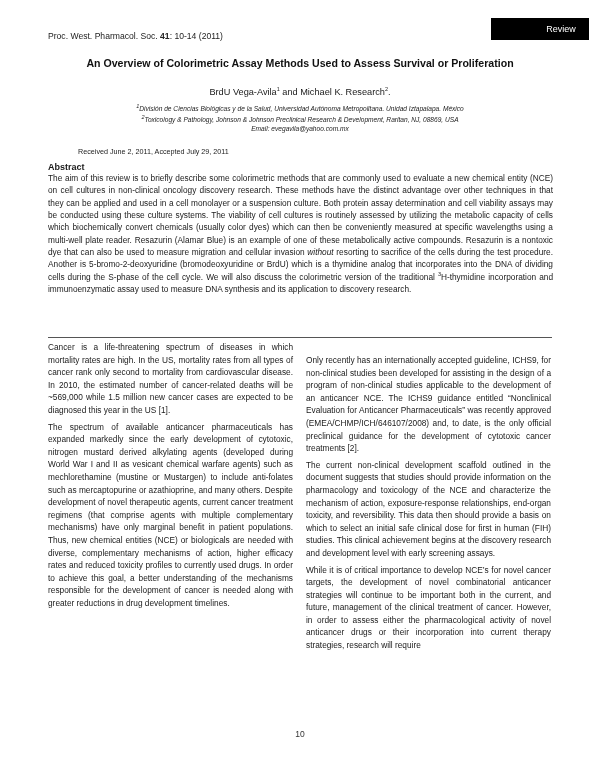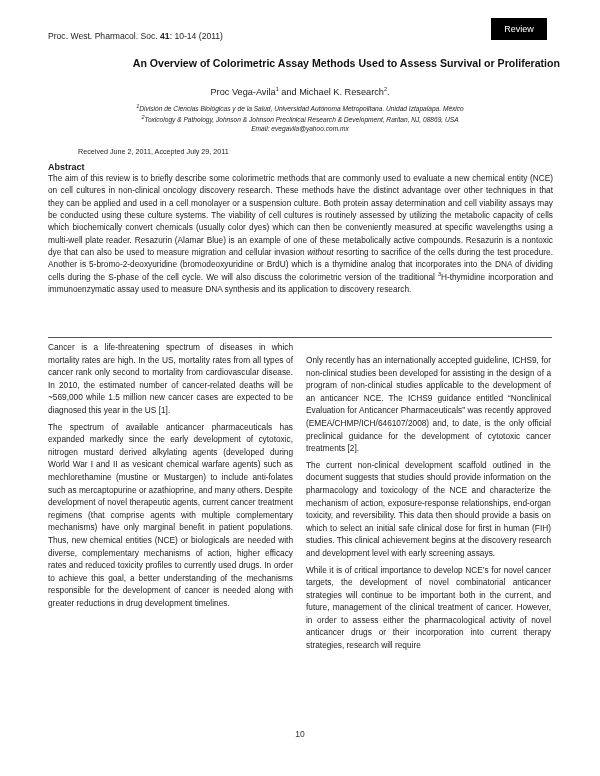--- a/index.html
+++ b/index.html
@@ -2,22 +2,22 @@
 <html><head>
 <meta charset="utf-8">
 <style>
   html, body { margin: 0; padding: 0; background: #ffffff; }
   body { width: 600px; height: 776px; position: relative; overflow: hidden;
          font-family: "Liberation Sans", sans-serif; color: #1a1a1a; }
   .header-cite { position: absolute; left: 48px; top: 31px; font-size: 8.6px; color: #222; }
   .header-cite b { font-weight: bold; }
   .review-badge { position: absolute; left: 491px; top: 18px; width: 56px; height: 22px;
                   background: #000; color: #fff; font-size: 9px; display: flex;
-                  align-items: center; justify-content: center; }
-  .title { position: absolute; left: 40px; width: 520px; top: 55px; text-align: right;
+                  align-items: center; justify-content: center; padding-left: 42px; }
+  .title { position: absolute; left: 40px; width: 520px; top: 55px; text-align: center;
            font-weight: bold; font-size: 10.6px; line-height: 16px; color: #111; }
   .authors { position: absolute; left: 0; width: 600px; top: 86px; text-align: center;
              font-size: 9.2px; }
   .affil { position: absolute; left: 0; width: 600px; text-align: center;
            font-style: italic; font-size: 6.6px; color: #222; }
   .affil sup, .authors sup { font-size: 5.5px; }
   .received { position: absolute; left: 48px; top: 147px; font-size: 7.2px; color: #222; padding-left: 30px; }
   .abstract-head { position: absolute; left: 48px; top: 162px; font-weight: bold; font-size: 9px; }
   .abstract { position: absolute; left: 48px; width: 505px; top: 172px; font-size: 8.3px;
               line-height: 12.35px; text-align: justify; color: #1a1a1a; }
@@ -38,21 +38,21 @@
 <div class="header-cite"><span>Proc. West. Pharmacol. Soc. </span><b>41</b><span>: 10-14 (2011)</span></div>
 
 <div class="review-badge">
     <span>Review</span>
   </div>
 
 <div class="title">
   <div>An Overview of Colorimetric Assay Methods Used to Assess Survival or Proliferation</div>
 </div>
 
-<div class="authors"><span>Proc Vega-Avila</span><sup>1</sup><span> and </span><span>Michael K. Research</span><sup>2</sup><span>.</span></div>
+<div class="authors"><span>BrdU Vega-Avila</span><sup>1</sup><span> and </span><span>Michael K. Research</span><sup>2</sup><span>.</span></div>
 
 <div class="affil" style="top:103px;"><sup>1</sup><span>División de Ciencias Biológicas y de la Salud, Universidad Autónoma Metropolitana. Unidad Iztapalapa. México</span></div>
 <div class="affil" style="top:114px;"><sup>2</sup><span>Toxicology &amp; Pathology, Johnson &amp; Johnson Preclinical Research &amp; Development, Raritan, NJ, 08869, USA</span></div>
 <div class="affil" style="top:125px;"><span>Email: evegavila@yahoo.com.mx</span></div>
 
 <div class="received">Received June 2, 2011, Accepted July 29, 2011</div>
 
 <div class="abstract-head">Abstract</div>
 <div class="abstract"><span>The aim of this review is to briefly describe some colorimetric methods that are commonly used to evaluate a new chemical entity (NCE) on cell cultures in non-clinical oncology discovery research.  These methods have the distinct advantage over other techniques in that they can be applied and used in a cell monolayer or a suspension culture.  Both protein assay determination and cell viability assays may be conducted using these culture systems.  The viability of cell cultures is routinely assessed by utilizing the metabolic capacity of cells which biochemically convert chemicals (usually color dyes) which can then be conveniently measured at specific wavelengths using a multi-well plate reader. Resazurin (Alamar Blue) is an example of one of these metabolically active compounds.  Resazurin is a nontoxic dye that can also be used to measure migration and cellular invasion </span><i>without</i><span> resorting to sacrifice of the cells during the test procedure.  Another is 5-bromo-2-deoxyuridine (bromodeoxyuridine or BrdU) which is a thymidine analog that incorporates into the DNA of dividing cells during the S-phase of the cell cycle.  We will also discuss the colorimetric version of the traditional </span><sup>3</sup><span>H-thymidine incorporation and immunoenzymatic assay used to measure DNA synthesis and its application to discovery research.</span></div>
 

